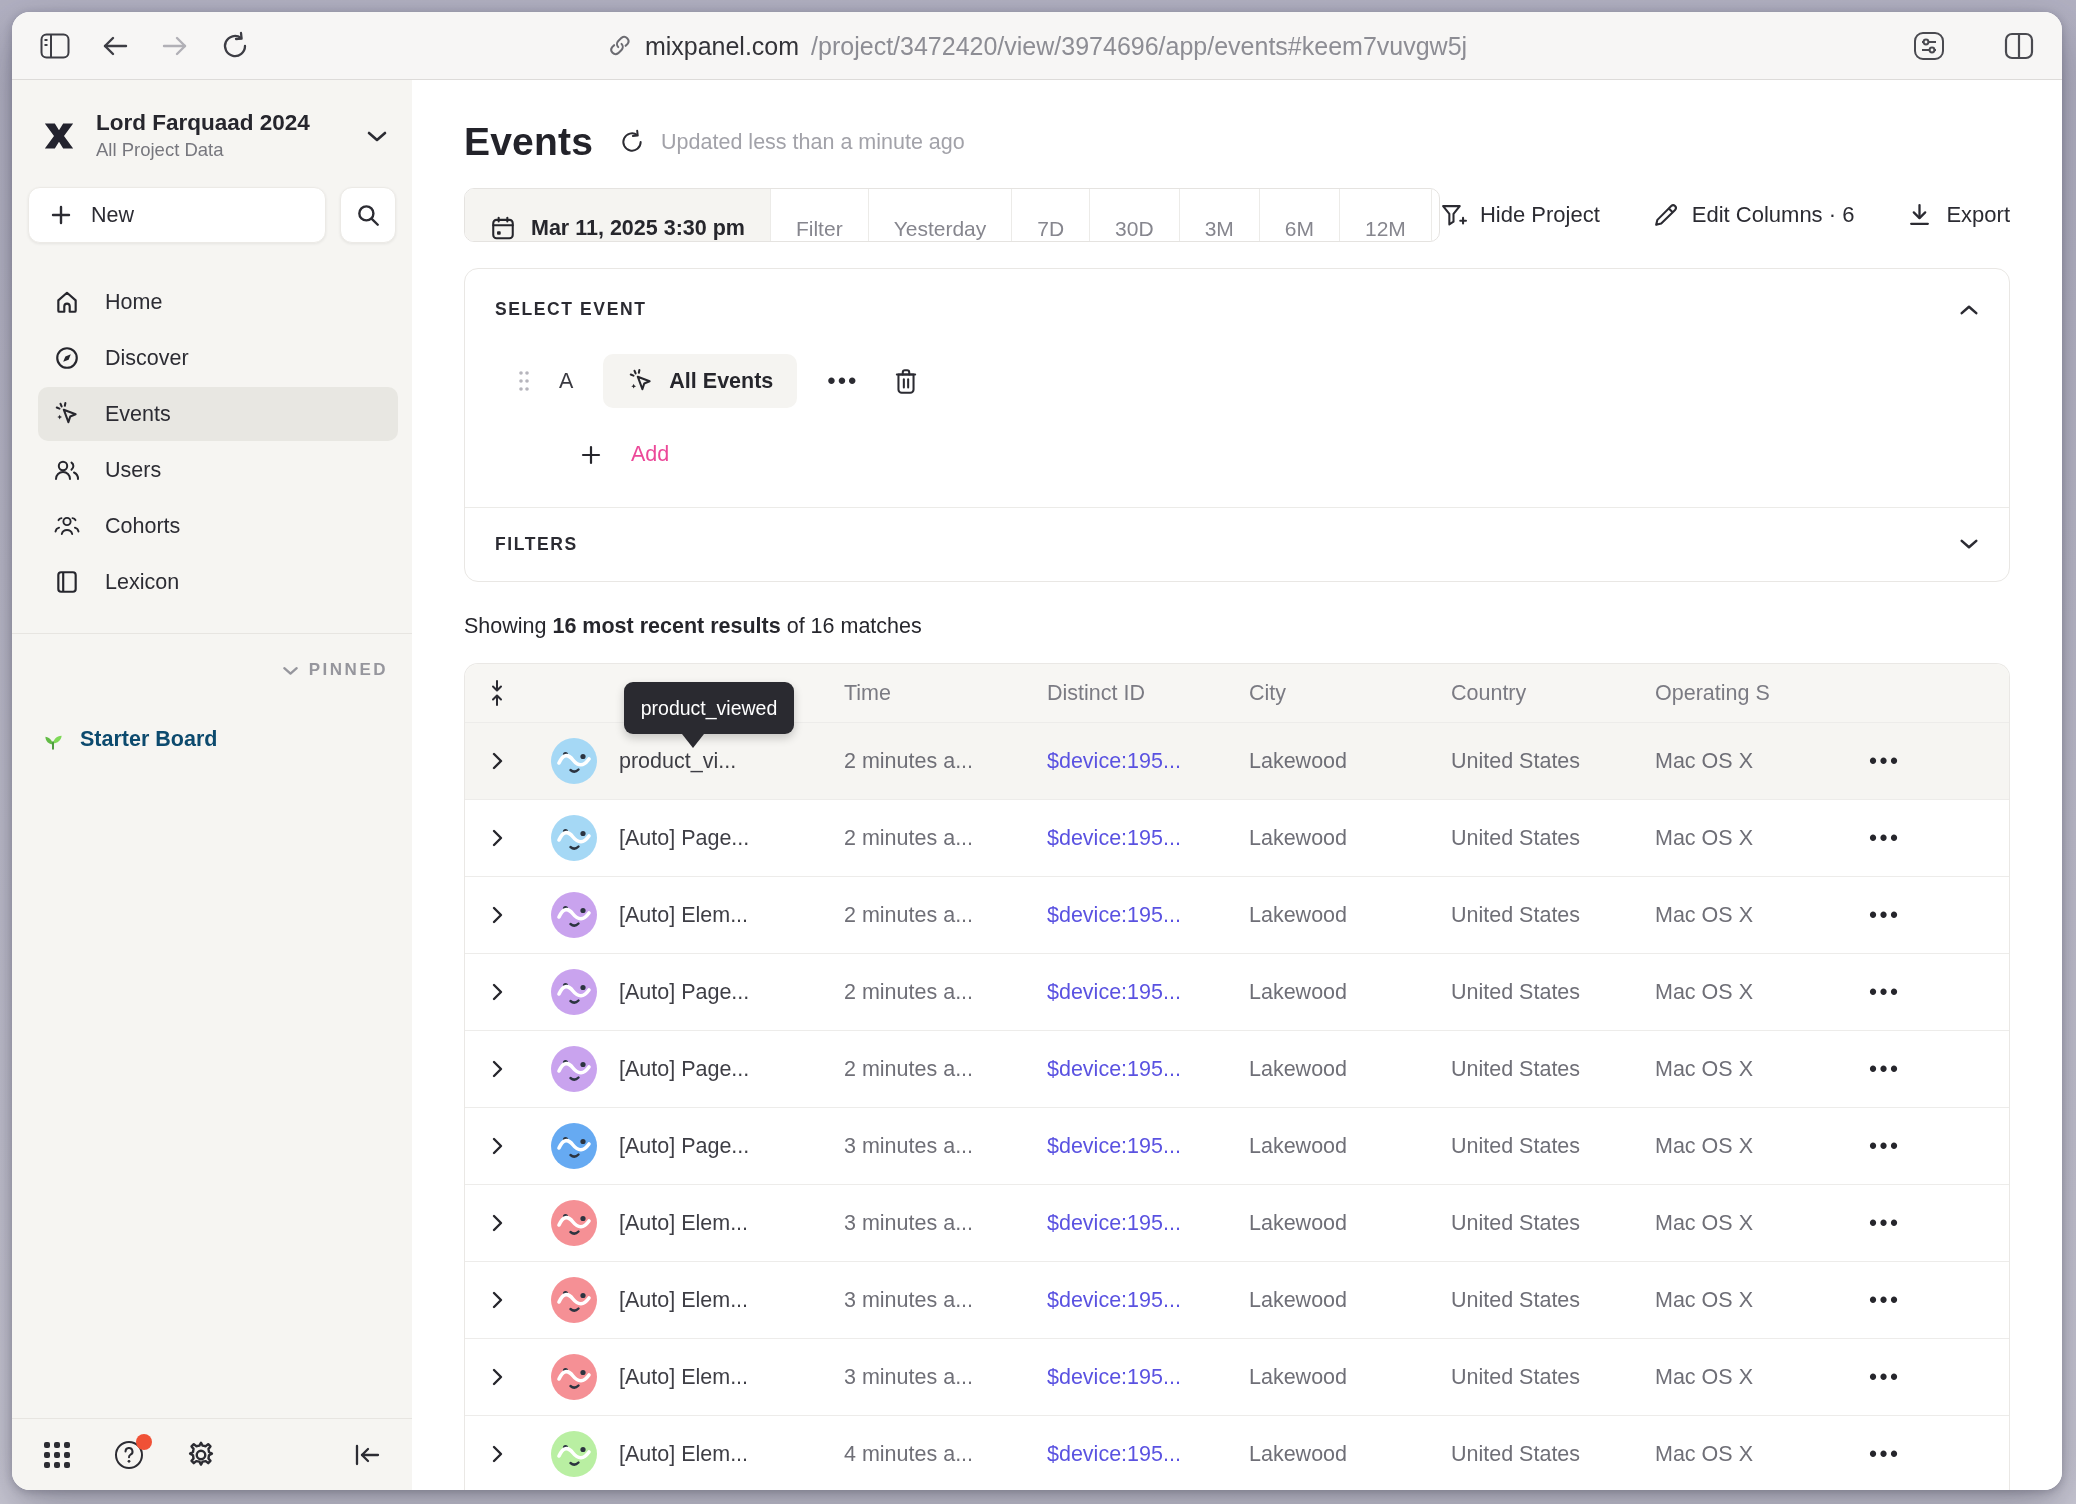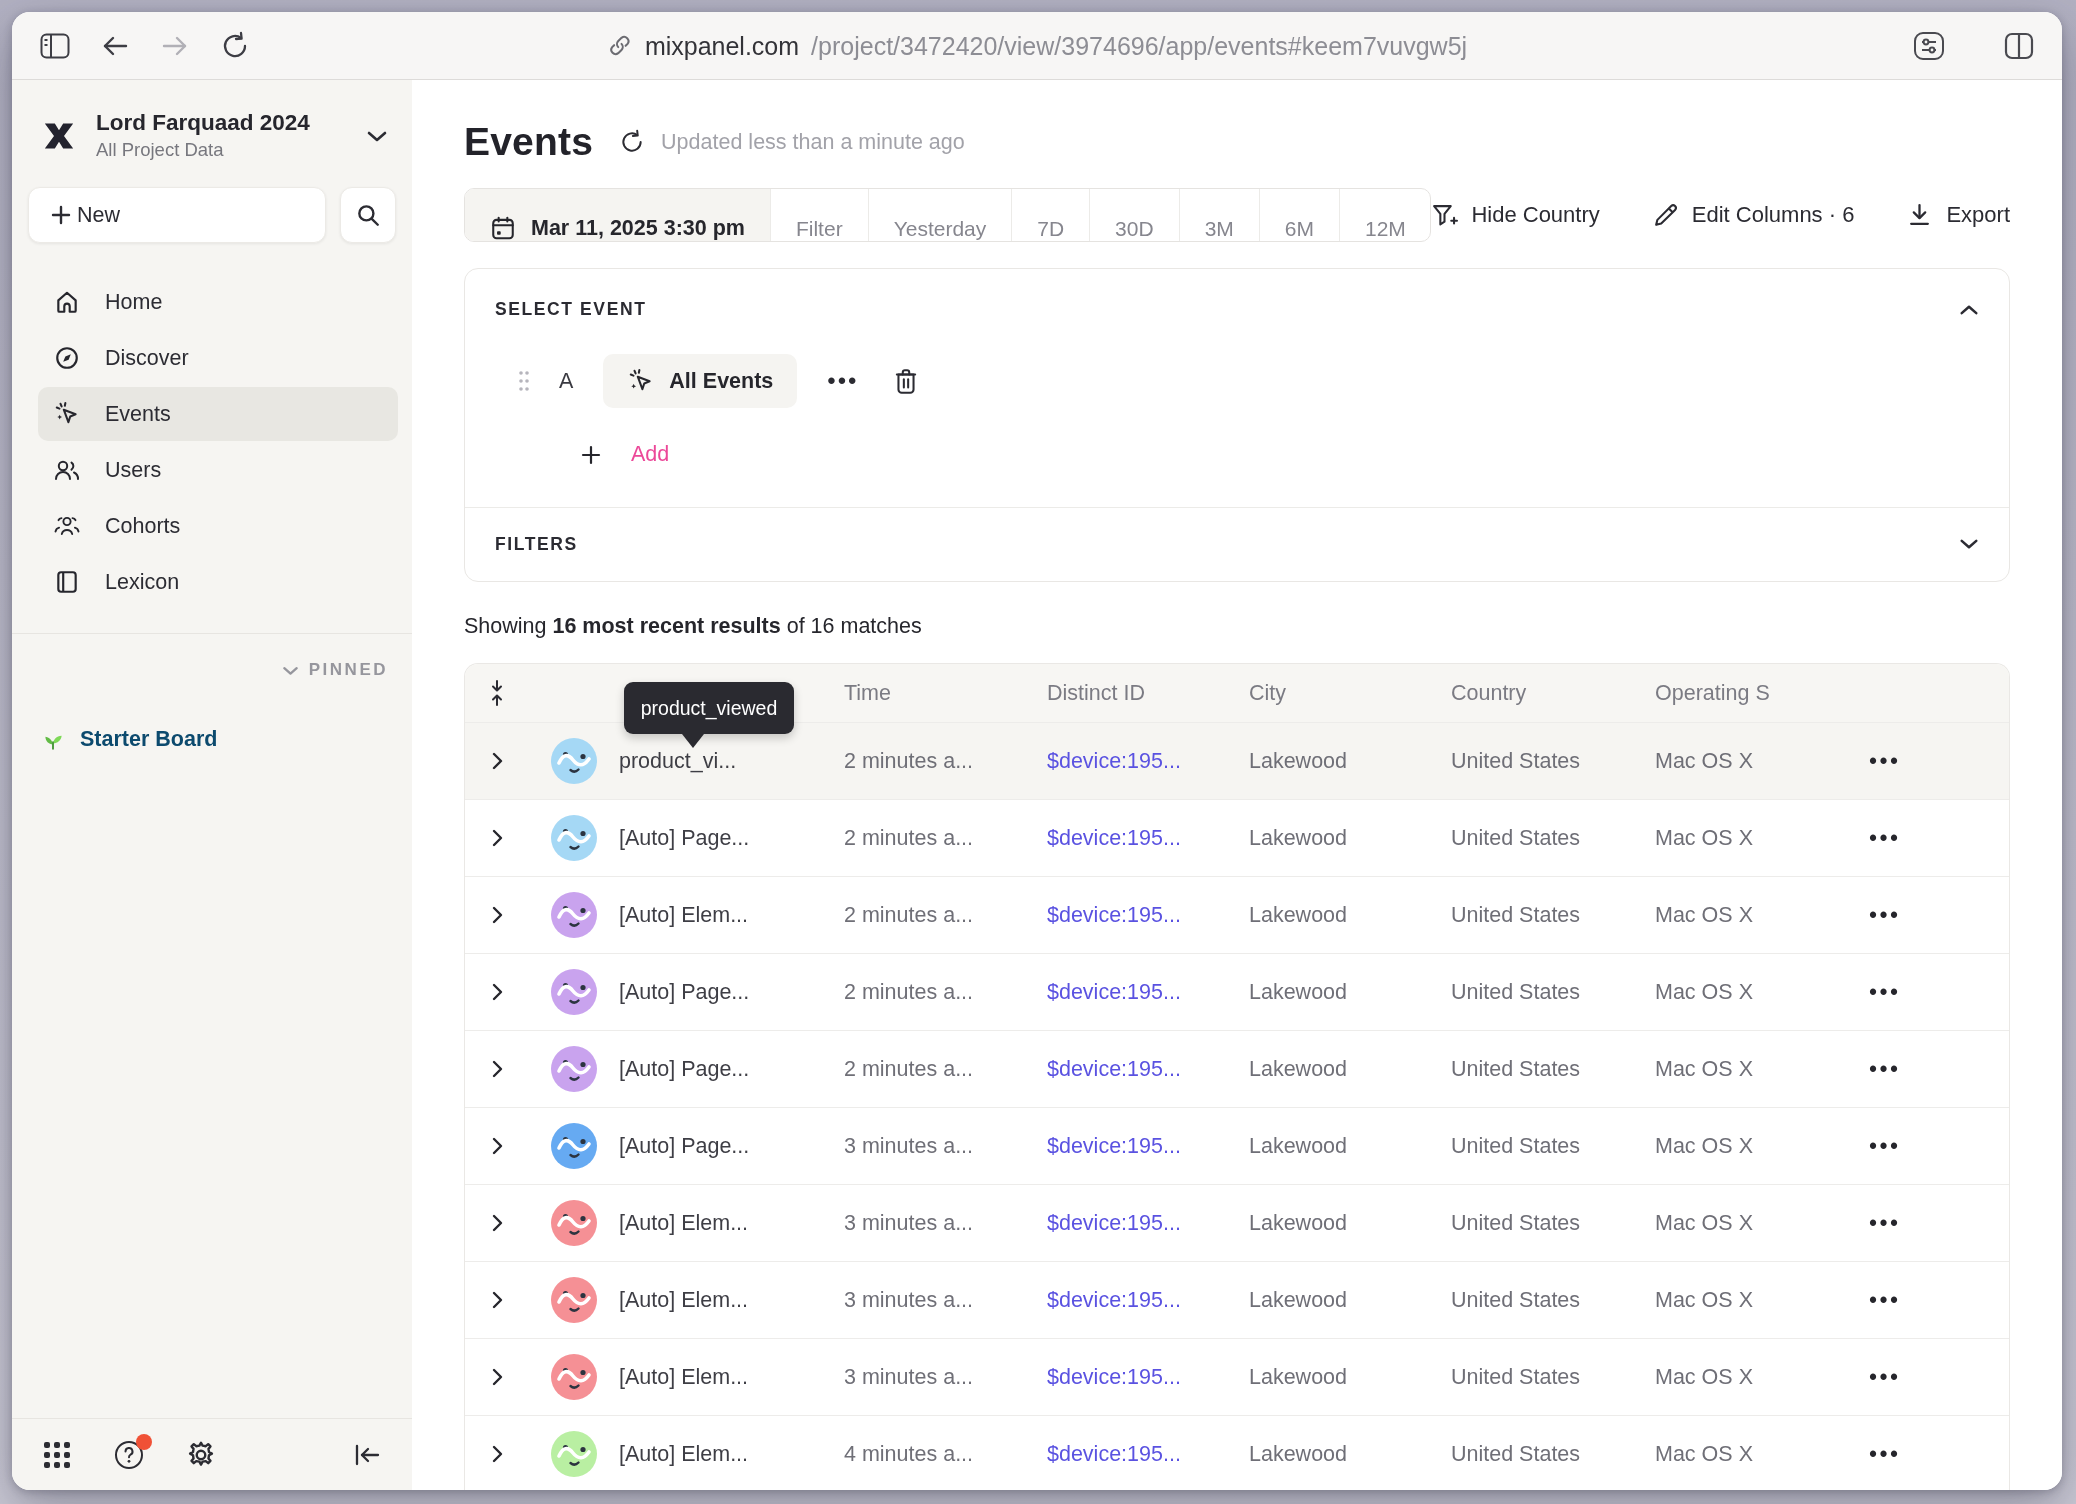--- a/index.html
+++ b/index.html
@@ -42,21 +42,21 @@
   
   .project-row { display:flex; align-items:center; padding:30px 24px 0 26px; gap:16px; cursor:pointer; }
   .mx-logo { width:42px; height:42px; flex:0 0 42px; display:flex; align-items:center; justify-content:center; }
   .project-meta { flex:1; min-width:0; }
   .project-name { font-size:22.5px; font-weight:700; color:#26262d; }
   .project-sub { font-size:18.5px; color:#77777e; margin-top:3px; }
   .chev { color:#2c2c33; }
   .newsearch { display:flex; gap:14px; margin:26px 16px 0 16px; }
   .btn-new {
     flex:1; height:56px; background:#fff; border:1px solid #eceae6; border-radius:12px;
-    box-shadow:0 1px 3px rgba(0,0,0,.07); display:flex; align-items:center; gap:4px;
+    box-shadow:0 1px 3px rgba(0,0,0,.07); display:flex; align-items:center; gap:18px;
     padding:0 20px; font-size:21.5px; font-weight:500; cursor:pointer;
   }
   .btn-search {
     width:56px; height:56px; background:#fff; border:1px solid #eceae6; border-radius:12px;
     box-shadow:0 1px 3px rgba(0,0,0,.07); display:flex; align-items:center; justify-content:center; cursor:pointer;
   }
   .nav { margin-top:30px;margin-left:12px; }
   .nav-item {
     margin:2px 14px; padding:0 15px; height:54px; border-radius:10px;
     display:flex; align-items:center; gap:24px; font-size:21.5px; font-weight:500;
@@ -424,21 +424,21 @@
             
           </div>
         </div>
         <div class="actions">
           <div class="action-btn">
             <svg width="27" height="27" viewBox="0 0 26 26" fill="none" stroke="#2b2b32" stroke-width="2" stroke-linejoin="round">
               <path d="M3 4 h16 l-6 7.5 V19 l-4 2.5 V11.5 Z"></path>
               <line x1="19.5" y1="18" x2="25" y2="18" stroke-linecap="round"></line>
                 <line x1="22.2" y1="15.3" x2="22.2" y2="20.7" stroke-linecap="round"></line>
             </svg>
-            <span>Hide Country</span>
+            <span>Hide Project</span>
           </div>
           <div class="action-btn">
             <svg width="27" height="27" viewBox="0 0 26 26" fill="none" stroke="#2b2b32" stroke-width="2" stroke-linejoin="round">
               <path d="M4 22 l1.2-4.8 L18.5 3.9 a2.6 2.6 0 0 1 3.7 3.7 L8.9 20.8 Z"></path>
               <line x1="16.2" y1="6.2" x2="19.9" y2="9.9"></line>
             </svg>
             <span>Edit Columns · 6</span>
           </div>
           <div class="action-btn">
             <svg width="27" height="27" viewBox="0 0 26 26" fill="none" stroke="#2b2b32" stroke-width="2.2" stroke-linecap="round" stroke-linejoin="round">

